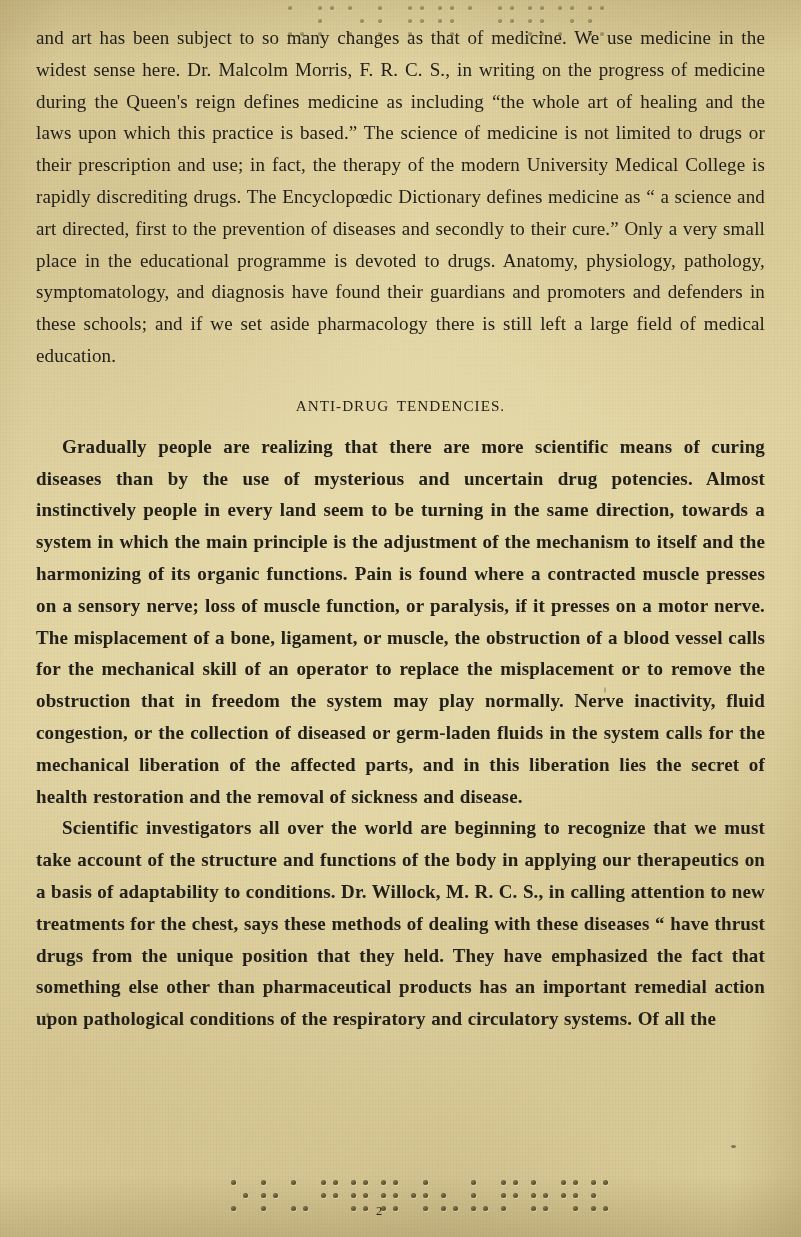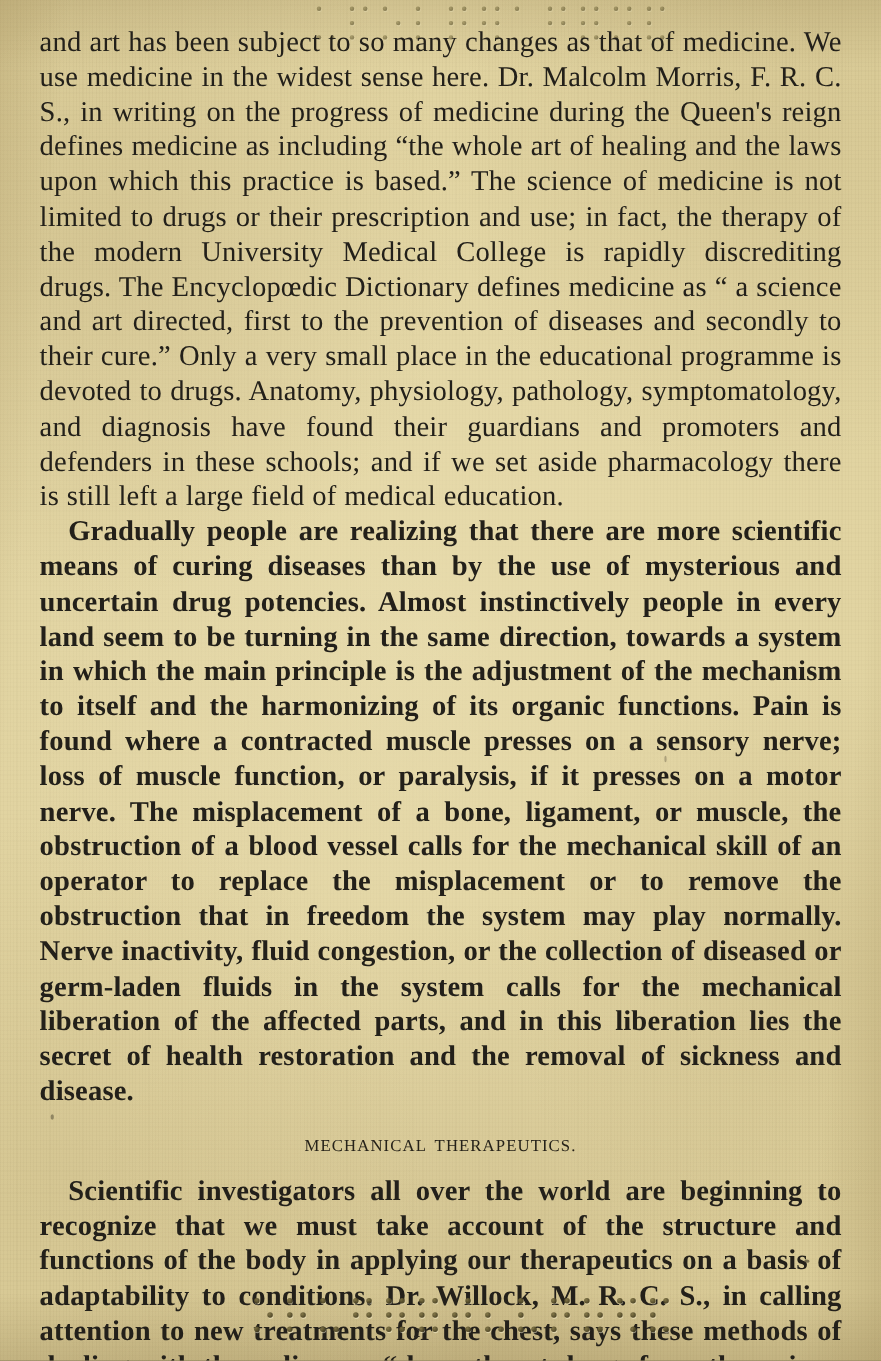--- a/index.html
+++ b/index.html
@@ -42,21 +42,21 @@
   #text-block {
     position: absolute;
     left: 36px;
     top: 22px;
     width: 729px;
   }
 
   p.para {
     margin: 0;
     color: #23201a;
-    font-size: 26px;
+    font-size: 19px;
     line-height: 31.8px;
     text-align: justify;
     text-align-last: left;
     letter-spacing: 0.15px;
     word-spacing: 0.5px;
     text-rendering: optimizeLegibility;
   }
   p.para.indent { text-indent: 26px; font-weight: bold; }
 
   h2.section-head {
@@ -208,24 +208,24 @@
         <span class="bdot c1 r3"></span>
         <span class="bdot c2 r1"></span>
         <span class="bdot c2 r3"></span>
       </div>
     </div>
 
   <div id="text-block">
 
     <p class="para">and art has been subject to so many changes as that of medicine. We use medicine in the widest sense here. Dr. Malcolm Morris, F. R. C. S., in writing on the progress of medicine during the Queen's reign defines medicine as including “the whole art of healing and the laws upon which this practice is based.” The science of medicine is not limited to drugs or their prescription and use; in fact, the therapy of the modern University Medical College is rapidly discrediting drugs. The Encyclopœdic Dictionary defines medicine as “ a science and art directed, first to the prevention of diseases and secondly to their cure.” Only a very small place in the educational programme is devoted to drugs. Anatomy, physiology, pathology, symptomatology, and diagnosis have found their guardians and promoters and defenders in these schools; and if we set aside pharmacology there is still left a large field of medical education.</p>
 
+    <h2 class="section-head">ANTI-DRUG TENDENCIES.</h2>
 
     <p class="para indent">Gradually people are realizing that there are more scientific means of curing diseases than by the use of mysterious and uncertain drug potencies. Almost instinctively people in every land seem to be turning in the same direction, towards a system in which the main principle is the adjustment of the mechanism to itself and the harmonizing of its organic functions. Pain is found where a contracted muscle presses on a sensory nerve; loss of muscle function, or paralysis, if it presses on a motor nerve. The misplacement of a bone, ligament, or muscle, the obstruction of a blood vessel calls for the mechanical skill of an operator to replace the misplacement or to remove the obstruction that in freedom the system may play normally. Nerve inactivity, fluid congestion, or the collection of diseased or germ-laden fluids in the system calls for the mechanical liberation of the affected parts, and in this liberation lies the secret of health restoration and the removal of sickness and disease.</p>
 
-    <h2 class="section-head">MECHANICAL THERAPEUTICS.</h2>
 
     <p class="para indent">Scientific investigators all over the world are beginning to recognize that we must take account of the structure and functions of the body in applying our therapeutics on a basis of adaptability to conditions. Dr. Willock, M. R. C. S., in calling attention to new treatments for the chest, says these methods of dealing with these diseases “ have thrust drugs from the unique position that they held. They have emphasized the fact that something else other than pharmaceutical products has an important remedial action upon pathological conditions of the respiratory and circulatory systems. Of all the</p>
 
   </div>
 
   <div class="braille-band" id="braille-bottom">
       <div class="bcell">
         <span class="bdot c1 r1"></span>
         <span class="bdot c1 r3"></span>
         <span class="bdot c2 r2"></span>

